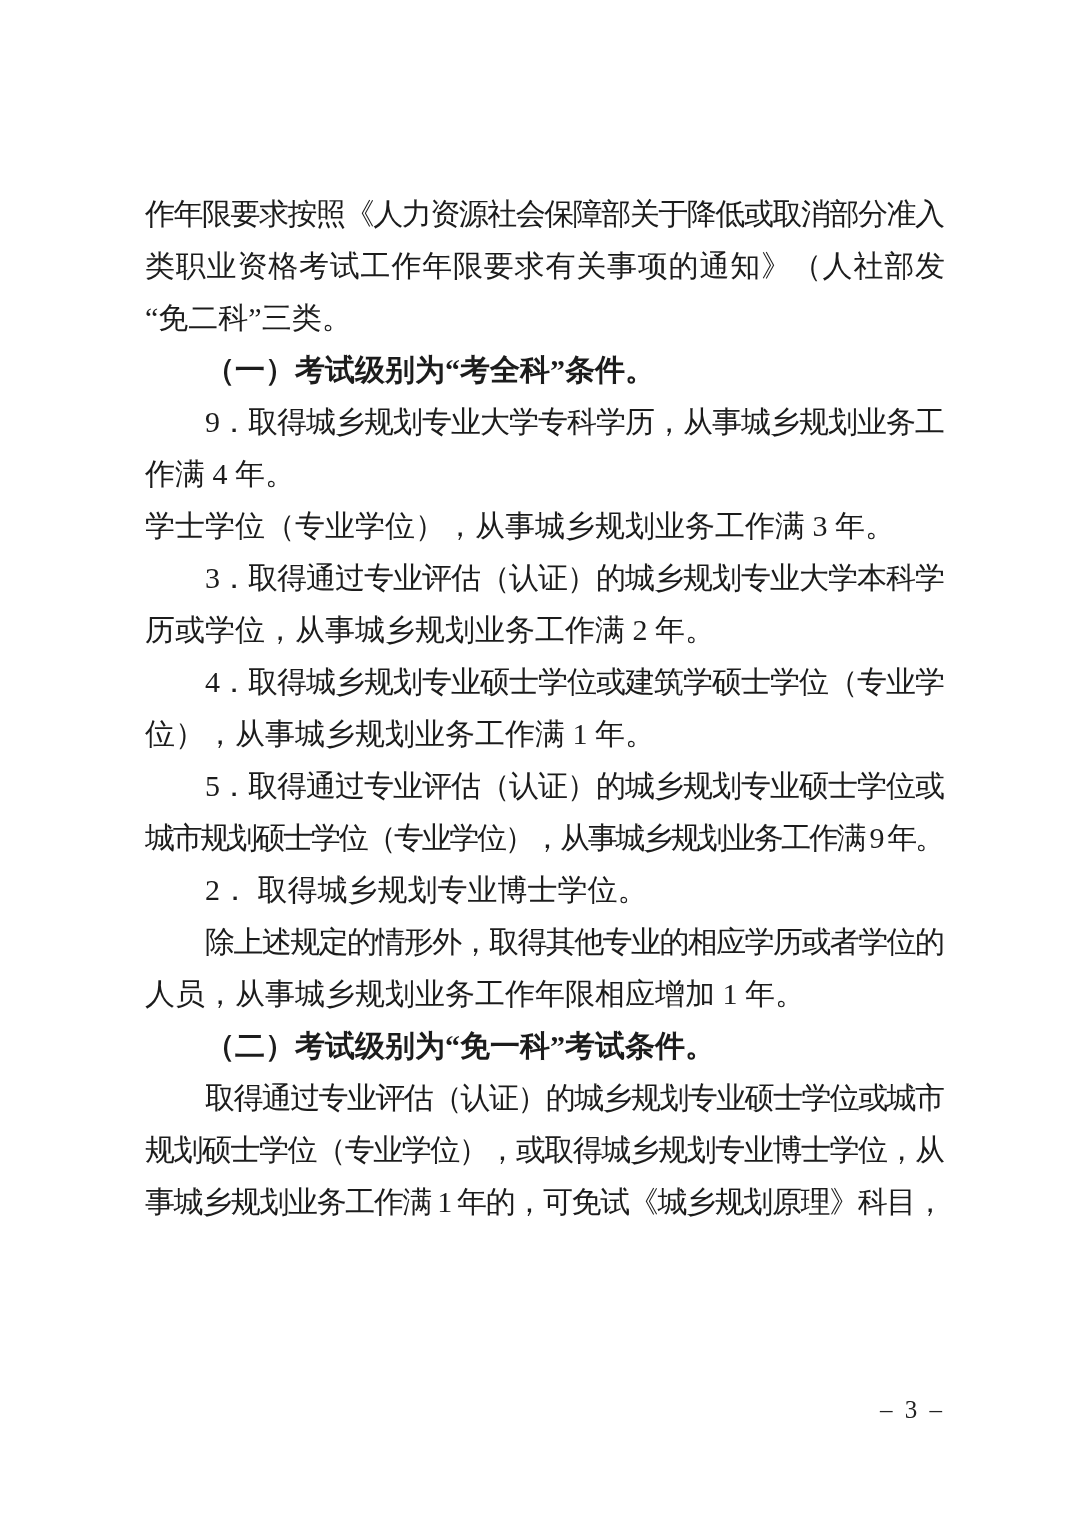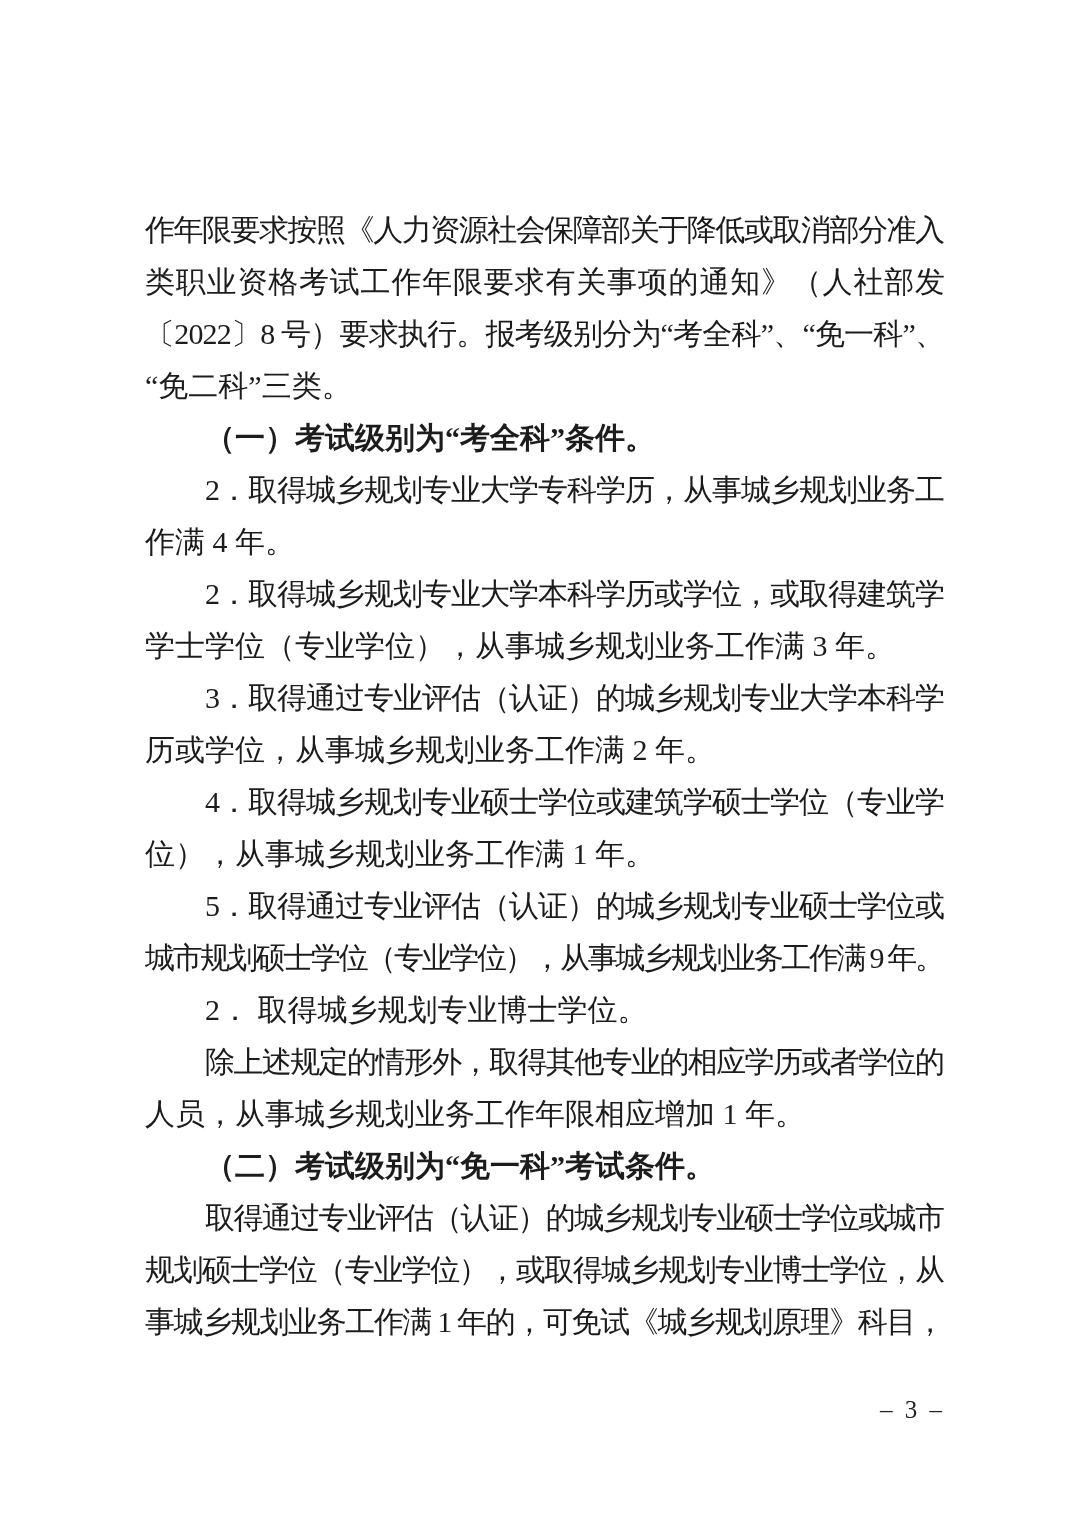--- a/index.html
+++ b/index.html
@@ -12,21 +12,21 @@
     width: 1076px;
     height: 1520px;
     background: #ffffff;
     overflow: hidden;
     font-family: "Liberation Serif", "DejaVu Serif", serif;
     color: #1c1c1c;
   }
   .doc-body {
     position: absolute;
     left: 145px;
-    top: 204px;
+    top: 188px;
     width: 800px;
     font-family: Liberation Serif, serif;
   }
   .line {
     height: 52px;
     line-height: 52px;
     font-size: 30px;
     white-space: nowrap;
   }
   .line.indent {
@@ -49,26 +49,24 @@
     color: #222222;
   }
 </style>
 </head>
 <body>
 
 <div class="page">
   <div class="doc-body">
       <div class="line"><span class="lt" style="letter-spacing: -1.48148px;">作年限要求按照《人力资源社会保障部关于降低或取消部分准入</span></div>
       <div class="line"><span class="lt" style="letter-spacing: 0.8px;">类职业资格考试工作年限要求有关事项的通知》（人社部发</span></div>
-      <div class="line"><span class="lt" style="letter-spacing: -0.805176px;">〔2022〕8 号）要求执行。报考级别分为“考全科”、“免一科”、</span></div>
       <div class="line"><span class="lt">“免二科”三类。</span></div>
       <div class="line indent heading"><span class="lt">（一）考试级别为“考全科”条件。</span></div>
-      <div class="line indent"><span class="lt" style="letter-spacing: -1px;">2．取得城乡规划专业大学专科学历，从事城乡规划业务工</span></div>
+      <div class="line indent"><span class="lt" style="letter-spacing: -1px;">9．取得城乡规划专业大学专科学历，从事城乡规划业务工</span></div>
       <div class="line"><span class="lt">作满 4 年。</span></div>
-      <div class="line indent"><span class="lt" style="letter-spacing: -1px;">2．取得城乡规划专业大学本科学历或学位，或取得建筑学</span></div>
       <div class="line"><span class="lt">学士学位（专业学位），从事城乡规划业务工作满 3 年。</span></div>
       <div class="line indent"><span class="lt" style="letter-spacing: -1px;">3．取得通过专业评估（认证）的城乡规划专业大学本科学</span></div>
       <div class="line"><span class="lt">历或学位，从事城乡规划业务工作满 2 年。</span></div>
       <div class="line indent"><span class="lt" style="letter-spacing: -1px;">4．取得城乡规划专业硕士学位或建筑学硕士学位（专业学</span></div>
       <div class="line"><span class="lt">位），从事城乡规划业务工作满 1 年。</span></div>
       <div class="line indent"><span class="lt" style="letter-spacing: -1px;">5．取得通过专业评估（认证）的城乡规划专业硕士学位或</span></div>
       <div class="line"><span class="lt" style="letter-spacing: -2.33333px;">城市规划硕士学位（专业学位），从事城乡规划业务工作满 9 年。</span></div>
       <div class="line indent"><span class="lt">2． 取得城乡规划专业博士学位。</span></div>
       <div class="line indent"><span class="lt" style="letter-spacing: -1.6px;">除上述规定的情形外，取得其他专业的相应学历或者学位的</span></div>
       <div class="line"><span class="lt">人员，从事城乡规划业务工作年限相应增加 1 年。</span></div>

